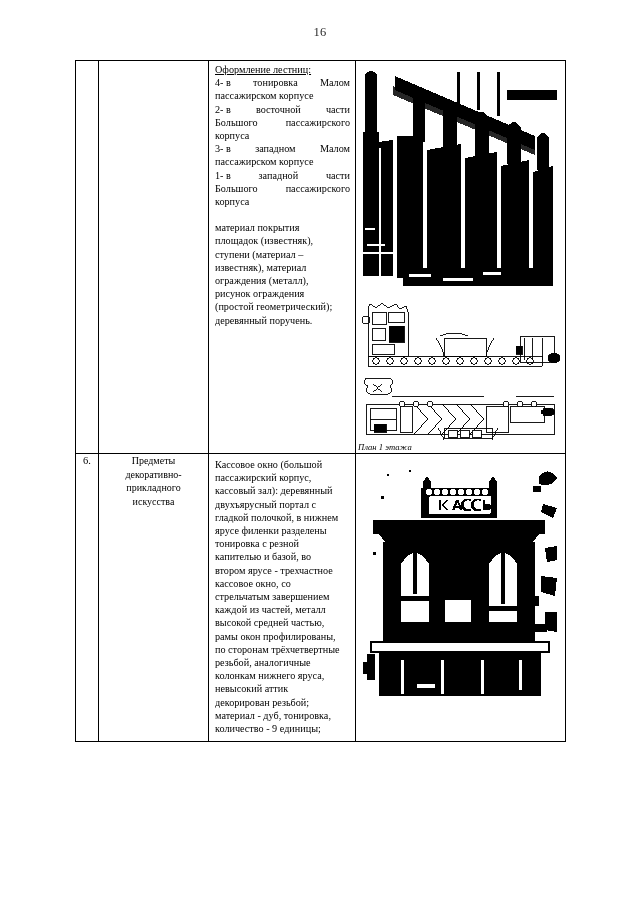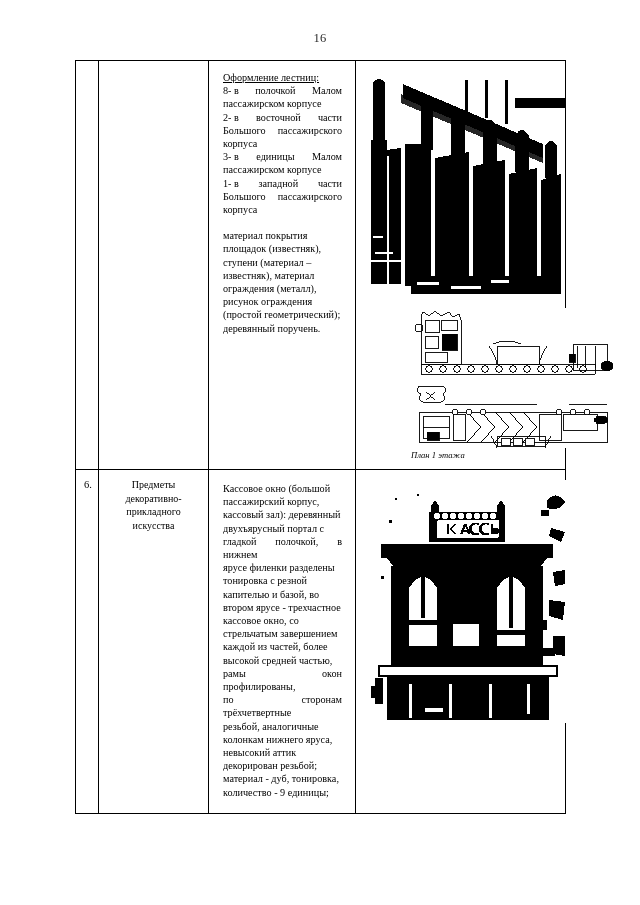--- a/index.html
+++ b/index.html
@@ -12,21 +12,21 @@
     height: 905px;
     position: relative;
     font-family: "Liberation Serif", "DejaVu Serif", serif;
     color: #000;
     overflow: hidden;
   }
 
   
   .page-number {
     position: absolute;
-    top: 30px;
+    top: 24px;
     left: 0;
     width: 640px;
     text-align: center;
     font-size: 12.5px;
     line-height: 16px;
     color: #2a2a2a;
     letter-spacing: .3px;
   }
 
   
@@ -34,21 +34,21 @@
     position: absolute;
     left: 75px;
     top: 60px;
     width: 490px;
     border-collapse: collapse;
     table-layout: fixed;
   }
   .doc-table td {
     border: 1px solid #000;
     vertical-align: top;
-    padding: 8px;
+    padding: 0;
     background: #fff;
   }
   
   .doc-table {
     border: 1px solid #7d7d7d;
   }
   .col-num   { width: 23px; }
   .col-name  { width: 110px; }
   .col-desc  { width: 147px; }
   .col-img   { width: 210px; }
@@ -91,21 +91,20 @@
   .img-wrap { position: relative; }
   .photo-stairs {
     width: 200px;
     height: 228px;
     display: block;
     margin: 1px 0 0 1px;
   }
   .plan-wrap {
     width: 205px;
     margin-top: 10px;
-    margin-left: 45px;
   }
   .plan-svg { display: block; width: 205px; height: 140px; }
   .plan-caption {
     font-style: italic;
     font-size: 8.6px;
     line-height: 11px;
     margin-top: 2px;
     padding-left: 2px;
   }
   .photo-kassa {
@@ -141,40 +140,40 @@
     <td class="cell-name">
       <span></span>
     </td>
 
     <td class="cell-desc">
       <div class="cell-inner" style="padding-top:2px">
         <span class="hdr">Оформление лестниц:</span>
 
         <div class="desc-block">
           <div class="just-line">
-            <span>8- в</span>
-            <span>полочкой</span>
+            <span>4- в</span>
+            <span>тонировка</span>
             <span>Малом</span>
           </div>
           <div class="desc-line">пассажирском корпусе</div>
 
           <div class="just-line">
             <span>2- в</span>
             <span>восточной</span>
             <span>части</span>
           </div>
           <div class="just-line">
             <span>Большого</span>
             <span>пассажирского</span>
           </div>
           <div class="desc-line">корпуса</div>
 
           <div class="just-line">
             <span>3- в</span>
-            <span>единицы</span>
+            <span>западном</span>
             <span>Малом</span>
           </div>
           <div class="desc-line">пассажирском корпусе</div>
 
           <div class="just-line">
             <span>1- в</span>
             <span>западной</span>
             <span>части</span>
           </div>
           <div class="just-line">
@@ -358,21 +357,21 @@
           <div class="desc-line">пассажирский корпус,</div>
           <div class="desc-line">кассовый зал): деревянный</div>
           <div class="desc-line">двухъярусный портал с</div>
           <div class="desc-line">гладкой полочкой, в нижнем</div>
           <div class="desc-line">ярусе филенки разделены</div>
           <div class="desc-line">тонировка с резной</div>
           <div class="desc-line">капителью и базой, во</div>
           <div class="desc-line">втором ярусе - трехчастное</div>
           <div class="desc-line">кассовое окно, со</div>
           <div class="desc-line">стрельчатым завершением</div>
-          <div class="desc-line">каждой из частей, более</div>
+          <div class="desc-line">каждой из частей, металл</div>
           <div class="desc-line">высокой средней частью,</div>
           <div class="desc-line">рамы окон профилированы,</div>
           <div class="desc-line">по сторонам трёхчетвертные</div>
           <div class="desc-line">резьбой, аналогичные</div>
           <div class="desc-line">колонкам нижнего яруса,</div>
           <div class="desc-line">невысокий аттик</div>
           <div class="desc-line">декорирован резьбой;</div>
           <div class="desc-line">материал - дуб, тонировка,</div>
           <div class="desc-line">количество - 9 единицы;</div>
         </div>

